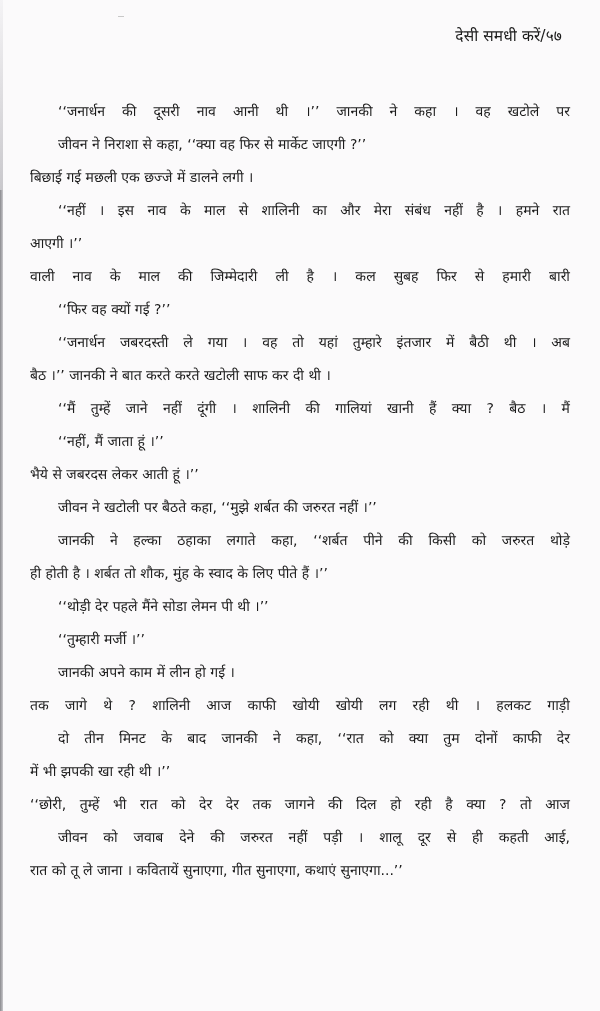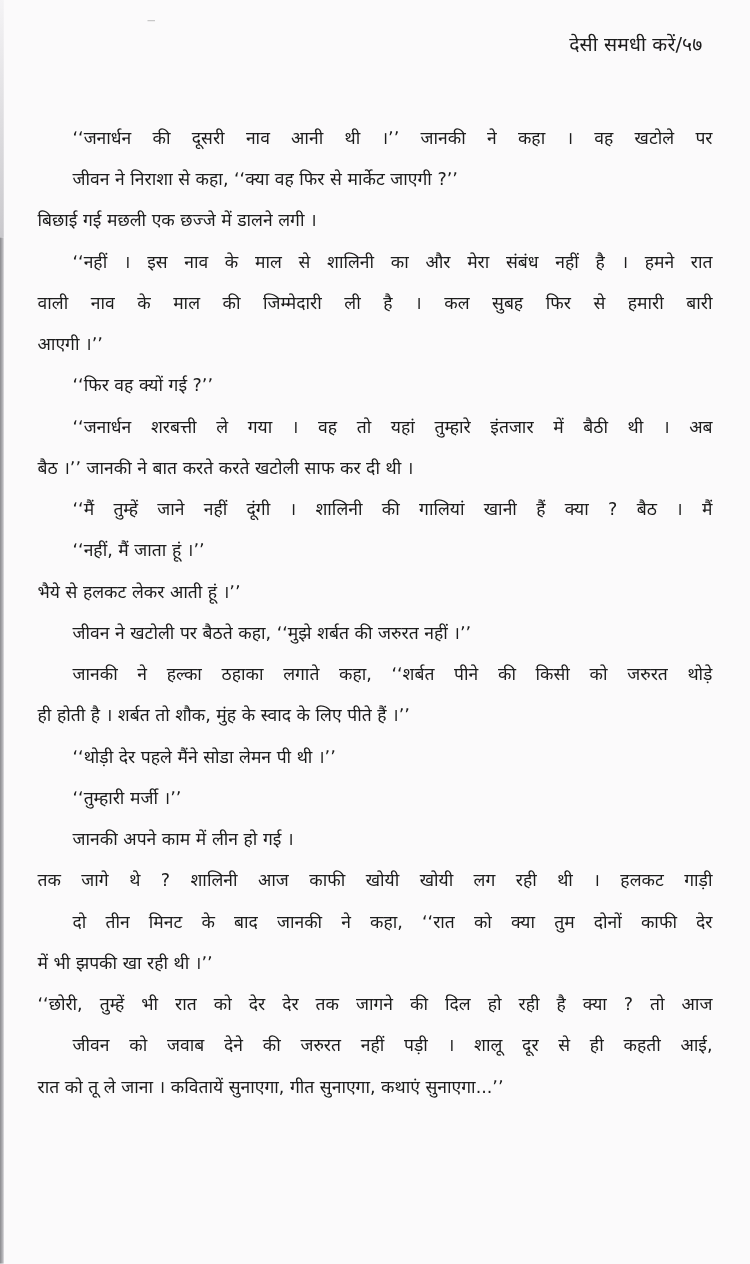--- a/index.html
+++ b/index.html
@@ -75,28 +75,28 @@
 <div class="binding-shadow"></div>
 <div class="speck"></div>
 
 <div class="running-header">देसी समधी करें/५७</div>
 
 <div class="text-block">
   <div class="line indent">‘‘जनार्धन की दूसरी नाव आनी थी ।’’ जानकी ने कहा । वह खटोले पर</div>
   <div class="line indent last">जीवन ने निराशा से कहा, ‘‘क्या वह फिर से मार्केट जाएगी ?’’</div>
   <div class="line last">बिछाई गई मछली एक छज्जे में डालने लगी ।</div>
   <div class="line indent">‘‘नहीं । इस नाव के माल से शालिनी का और मेरा संबंध नहीं है । हमने रात</div>
+  <div class="line last">आएगी ।’’</div>
   <div class="line">वाली नाव के माल की जिम्मेदारी ली है । कल सुबह फिर से हमारी बारी</div>
-  <div class="line last">आएगी ।’’</div>
   <div class="line indent last">‘‘फिर वह क्यों गई ?’’</div>
-  <div class="line indent">‘‘जनार्धन शरबत्ती ले गया । वह तो यहां तुम्हारे इंतजार में बैठी थी । अब</div>
+  <div class="line indent">‘‘जनार्धन जबरदस्ती ले गया । वह तो यहां तुम्हारे इंतजार में बैठी थी । अब</div>
   <div class="line last">बैठ ।’’ जानकी ने बात करते करते खटोली साफ कर दी थी ।</div>
   <div class="line indent">‘‘मैं तुम्हें जाने नहीं दूंगी । शालिनी की गालियां खानी हैं क्या ? बैठ । मैं</div>
   <div class="line indent last">‘‘नहीं, मैं जाता हूं ।’’</div>
-  <div class="line last">भैये से हलकट लेकर आती हूं ।’’</div>
+  <div class="line last">भैये से जबरदस लेकर आती हूं ।’’</div>
   <div class="line indent last">जीवन ने खटोली पर बैठते कहा, ‘‘मुझे शर्बत की जरुरत नहीं ।’’</div>
   <div class="line indent">जानकी ने हल्का ठहाका लगाते कहा, ‘‘शर्बत पीने की किसी को जरुरत थोड़े</div>
   <div class="line last">ही होती है । शर्बत तो शौक, मुंह के स्वाद के लिए पीते हैं ।’’</div>
   <div class="line indent last">‘‘थोड़ी देर पहले मैंने सोडा लेमन पी थी ।’’</div>
   <div class="line indent last">‘‘तुम्हारी मर्जी ।’’</div>
   <div class="line indent last">जानकी अपने काम में लीन हो गई ।</div>
   <div class="line">तक जागे थे ? शालिनी आज काफी खोयी खोयी लग रही थी । हलकट गाड़ी</div>
   <div class="line indent">दो तीन मिनट के बाद जानकी ने कहा, ‘‘रात को क्या तुम दोनों काफी देर</div>
   <div class="line last">में भी झपकी खा रही थी ।’’</div>
   <div class="line">‘‘छोरी, तुम्हें भी रात को देर देर तक जागने की दिल हो रही है क्या ? तो आज</div>

